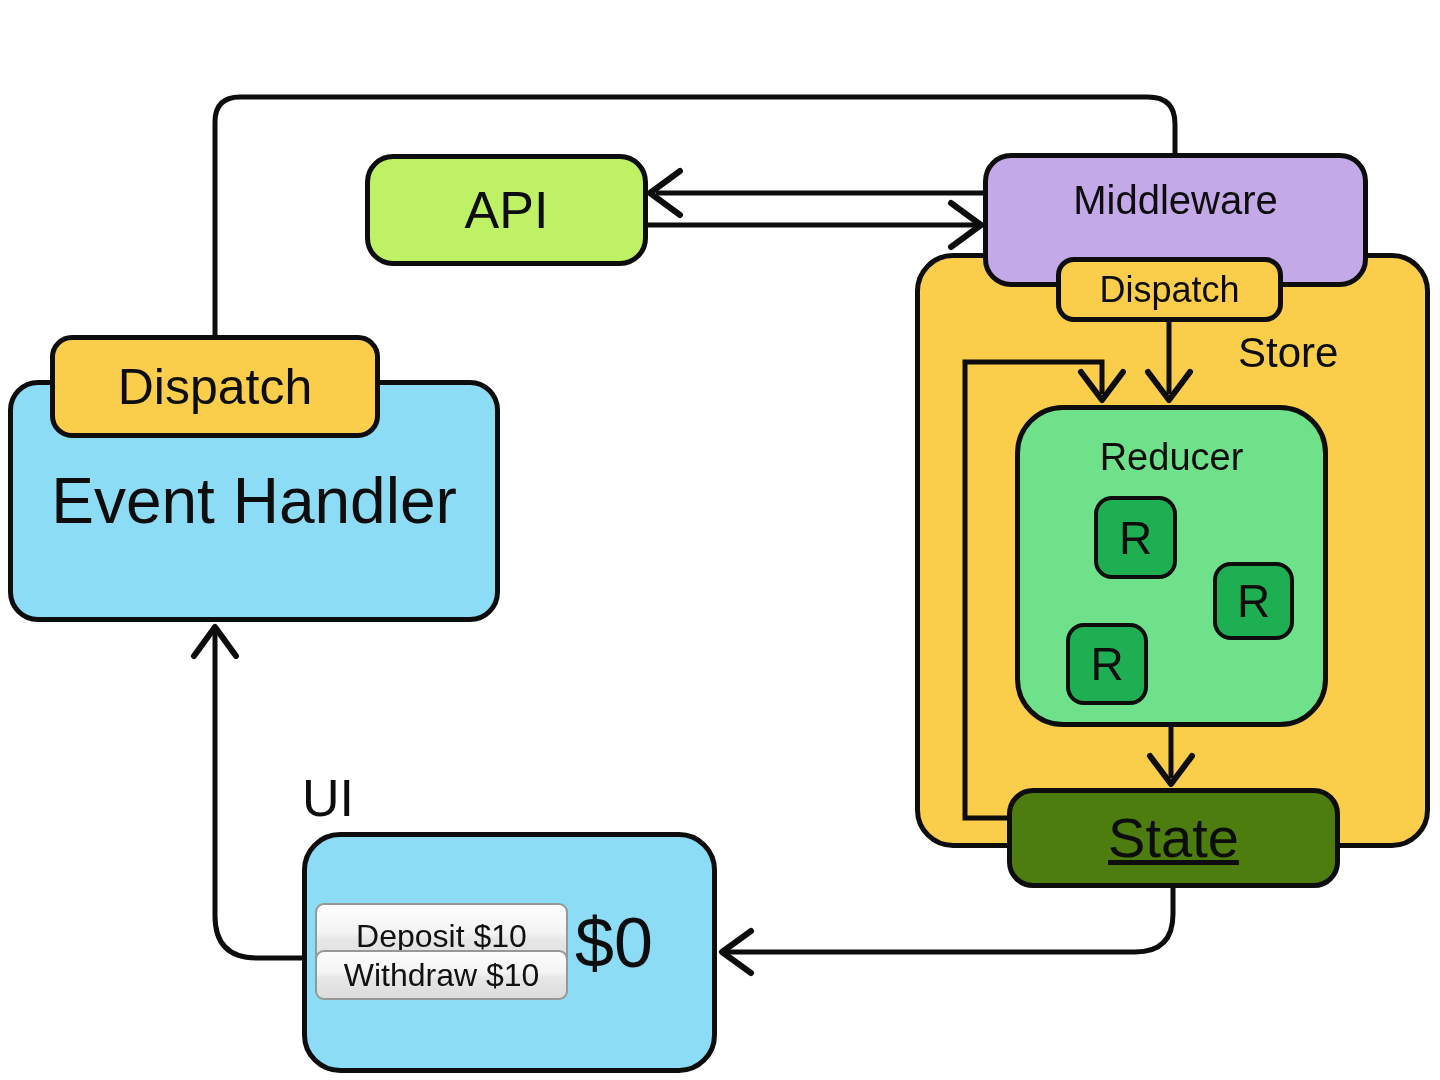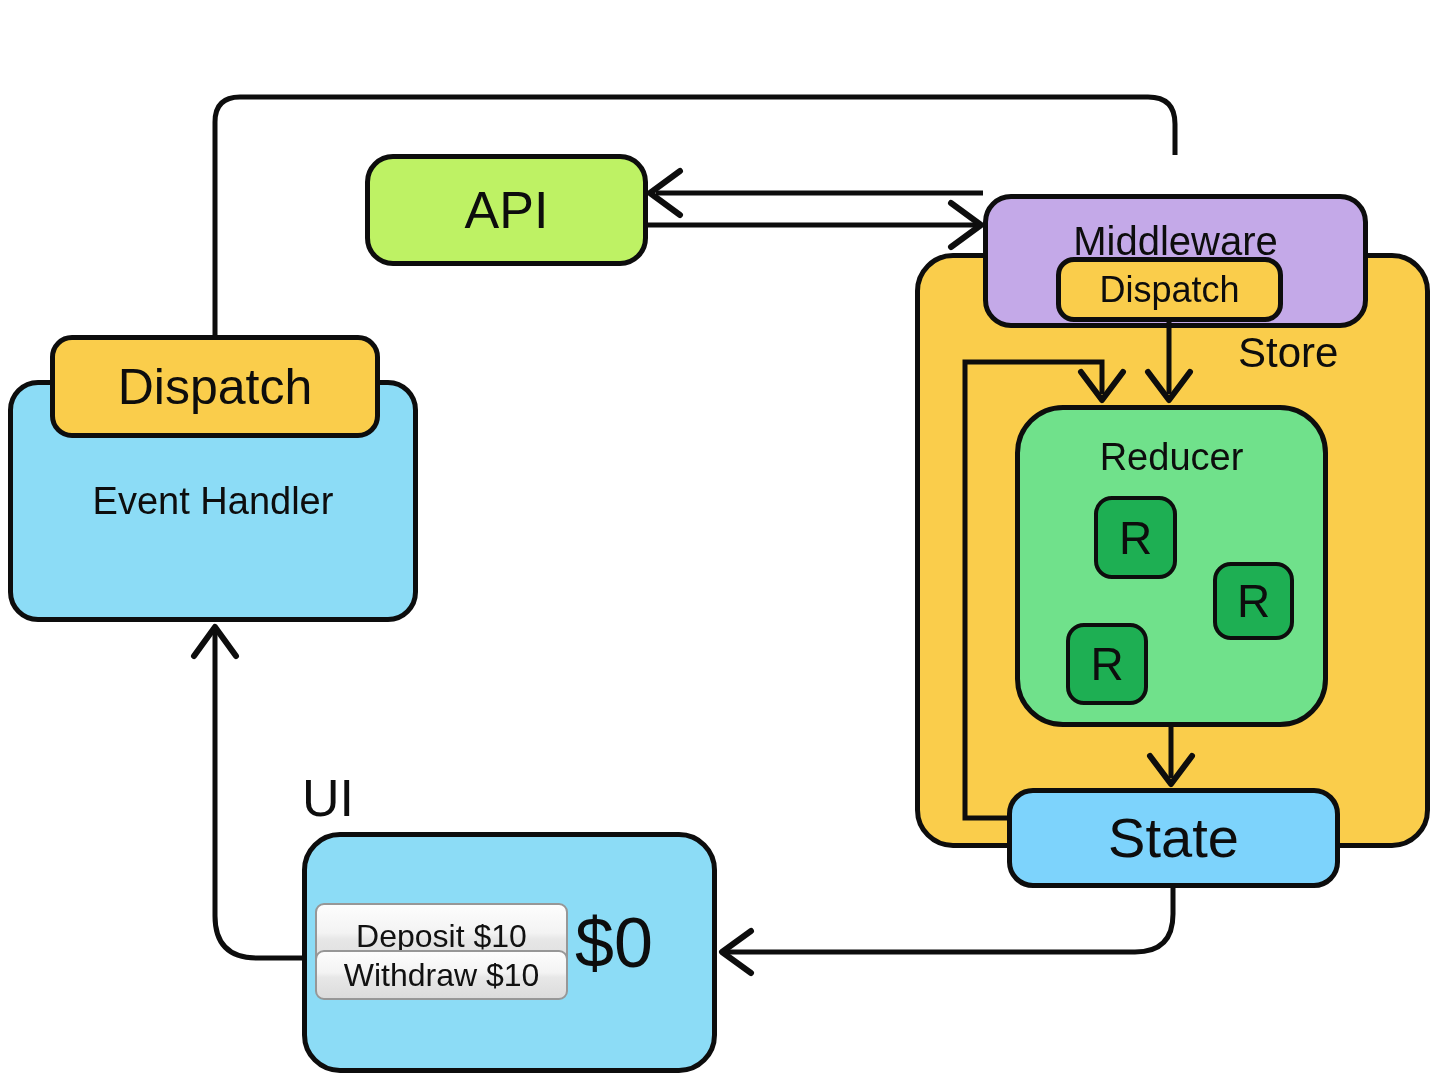--- a/index.html
+++ b/index.html
@@ -7,32 +7,32 @@
     position:relative;width:1440px;height:1080px;background:#ffffff;overflow:hidden;
     font-family:"Liberation Sans", sans-serif;color:#0d0d0d;
   }
   .node{
     position:absolute;border:5px solid #0d0d0d;box-sizing:border-box;
     display:flex;align-items:center;justify-content:center;
   }
   .lbl{white-space:nowrap;line-height:1;}
   
   #api{left:365px;top:154px;width:283px;height:112px;border-radius:28px;font-size:52px;}
-  #middleware{left:983px;top:153px;width:385px;height:134px;border-radius:28px;font-size:40px;padding-bottom:40px;margin-top:41px;}
+  #middleware{left:983px;top:153px;width:385px;height:134px;border-radius:28px;font-size:40px;padding-bottom:40px;}
   #store{left:915px;top:253px;width:515px;height:595px;border-radius:38px;}
   #store-label{position:absolute;left:1238px;top:332px;font-size:42px;}
   #store-dispatch{left:1056px;top:257px;width:227px;height:65px;border-radius:18px;font-size:36px;}
   #reducer{left:1015px;top:405px;width:313px;height:322px;border-radius:48px;align-items:flex-start;font-size:38px;padding-top:28px;}
   .r-unit{border-radius:18px;font-size:46px;border-width:4px;}
   #r1{left:1094px;top:496px;width:83px;height:83px;}
   #r2{left:1213px;top:562px;width:81px;height:78px;}
   #r3{left:1066px;top:623px;width:82px;height:82px;}
   #state{left:1007px;top:788px;width:333px;height:100px;border-radius:26px;font-size:56px;}
   #eh-dispatch{left:50px;top:335px;width:330px;height:103px;border-radius:22px;font-size:50px;}
-  #event-handler{left:8px;top:380px;width:410px;height:242px;border-radius:30px;font-size:38px;}
+  #event-handler{left:8px;top:380px;width:492px;height:242px;border-radius:30px;font-size:64px;}
   #ui{left:302px;top:832px;width:415px;height:241px;border-radius:38px;}
   #ui-label{position:absolute;left:302px;top:772px;width:415px;text-align:left;font-size:52px;}
   #balance{position:absolute;left:575px;top:908px;font-size:70px;}
   .ui-btn{
     position:absolute;left:315px;width:253px;box-sizing:border-box;
     border:2px solid #979797;border-radius:9px;
     background:linear-gradient(180deg,#fdfdfd 0%,#f3f3f3 45%,#e7e7e7 55%,#dcdcdc 100%);
     display:flex;align-items:center;justify-content:center;
     font-size:32px;color:#111;cursor:pointer;
   }
@@ -66,21 +66,21 @@
   <div class="node r-unit" id="r1" style="background: rgb(30, 175, 83);">
     <span class="lbl">R</span>
   </div>
   <div class="node r-unit" id="r2" style="background: rgb(30, 175, 83);">
     <span class="lbl">R</span>
   </div>
   <div class="node r-unit" id="r3" style="background: rgb(30, 175, 83);">
     <span class="lbl">R</span>
   </div>
 
-  <div class="node" id="state" style="background: #7dd3fc;">
+  <div class="node" id="state" style="background: #4d7c0f; text-decoration: underline;">
     <span class="lbl">State</span>
   </div>
 
   <div class="node" id="api" style="background: #bef264; text-align: right;">
     <span class="lbl">API</span>
   </div>
 
   <div class="node" id="event-handler" style="background: rgb(140, 220, 246);">
     <span class="lbl">Event Handler</span>
   </div>

